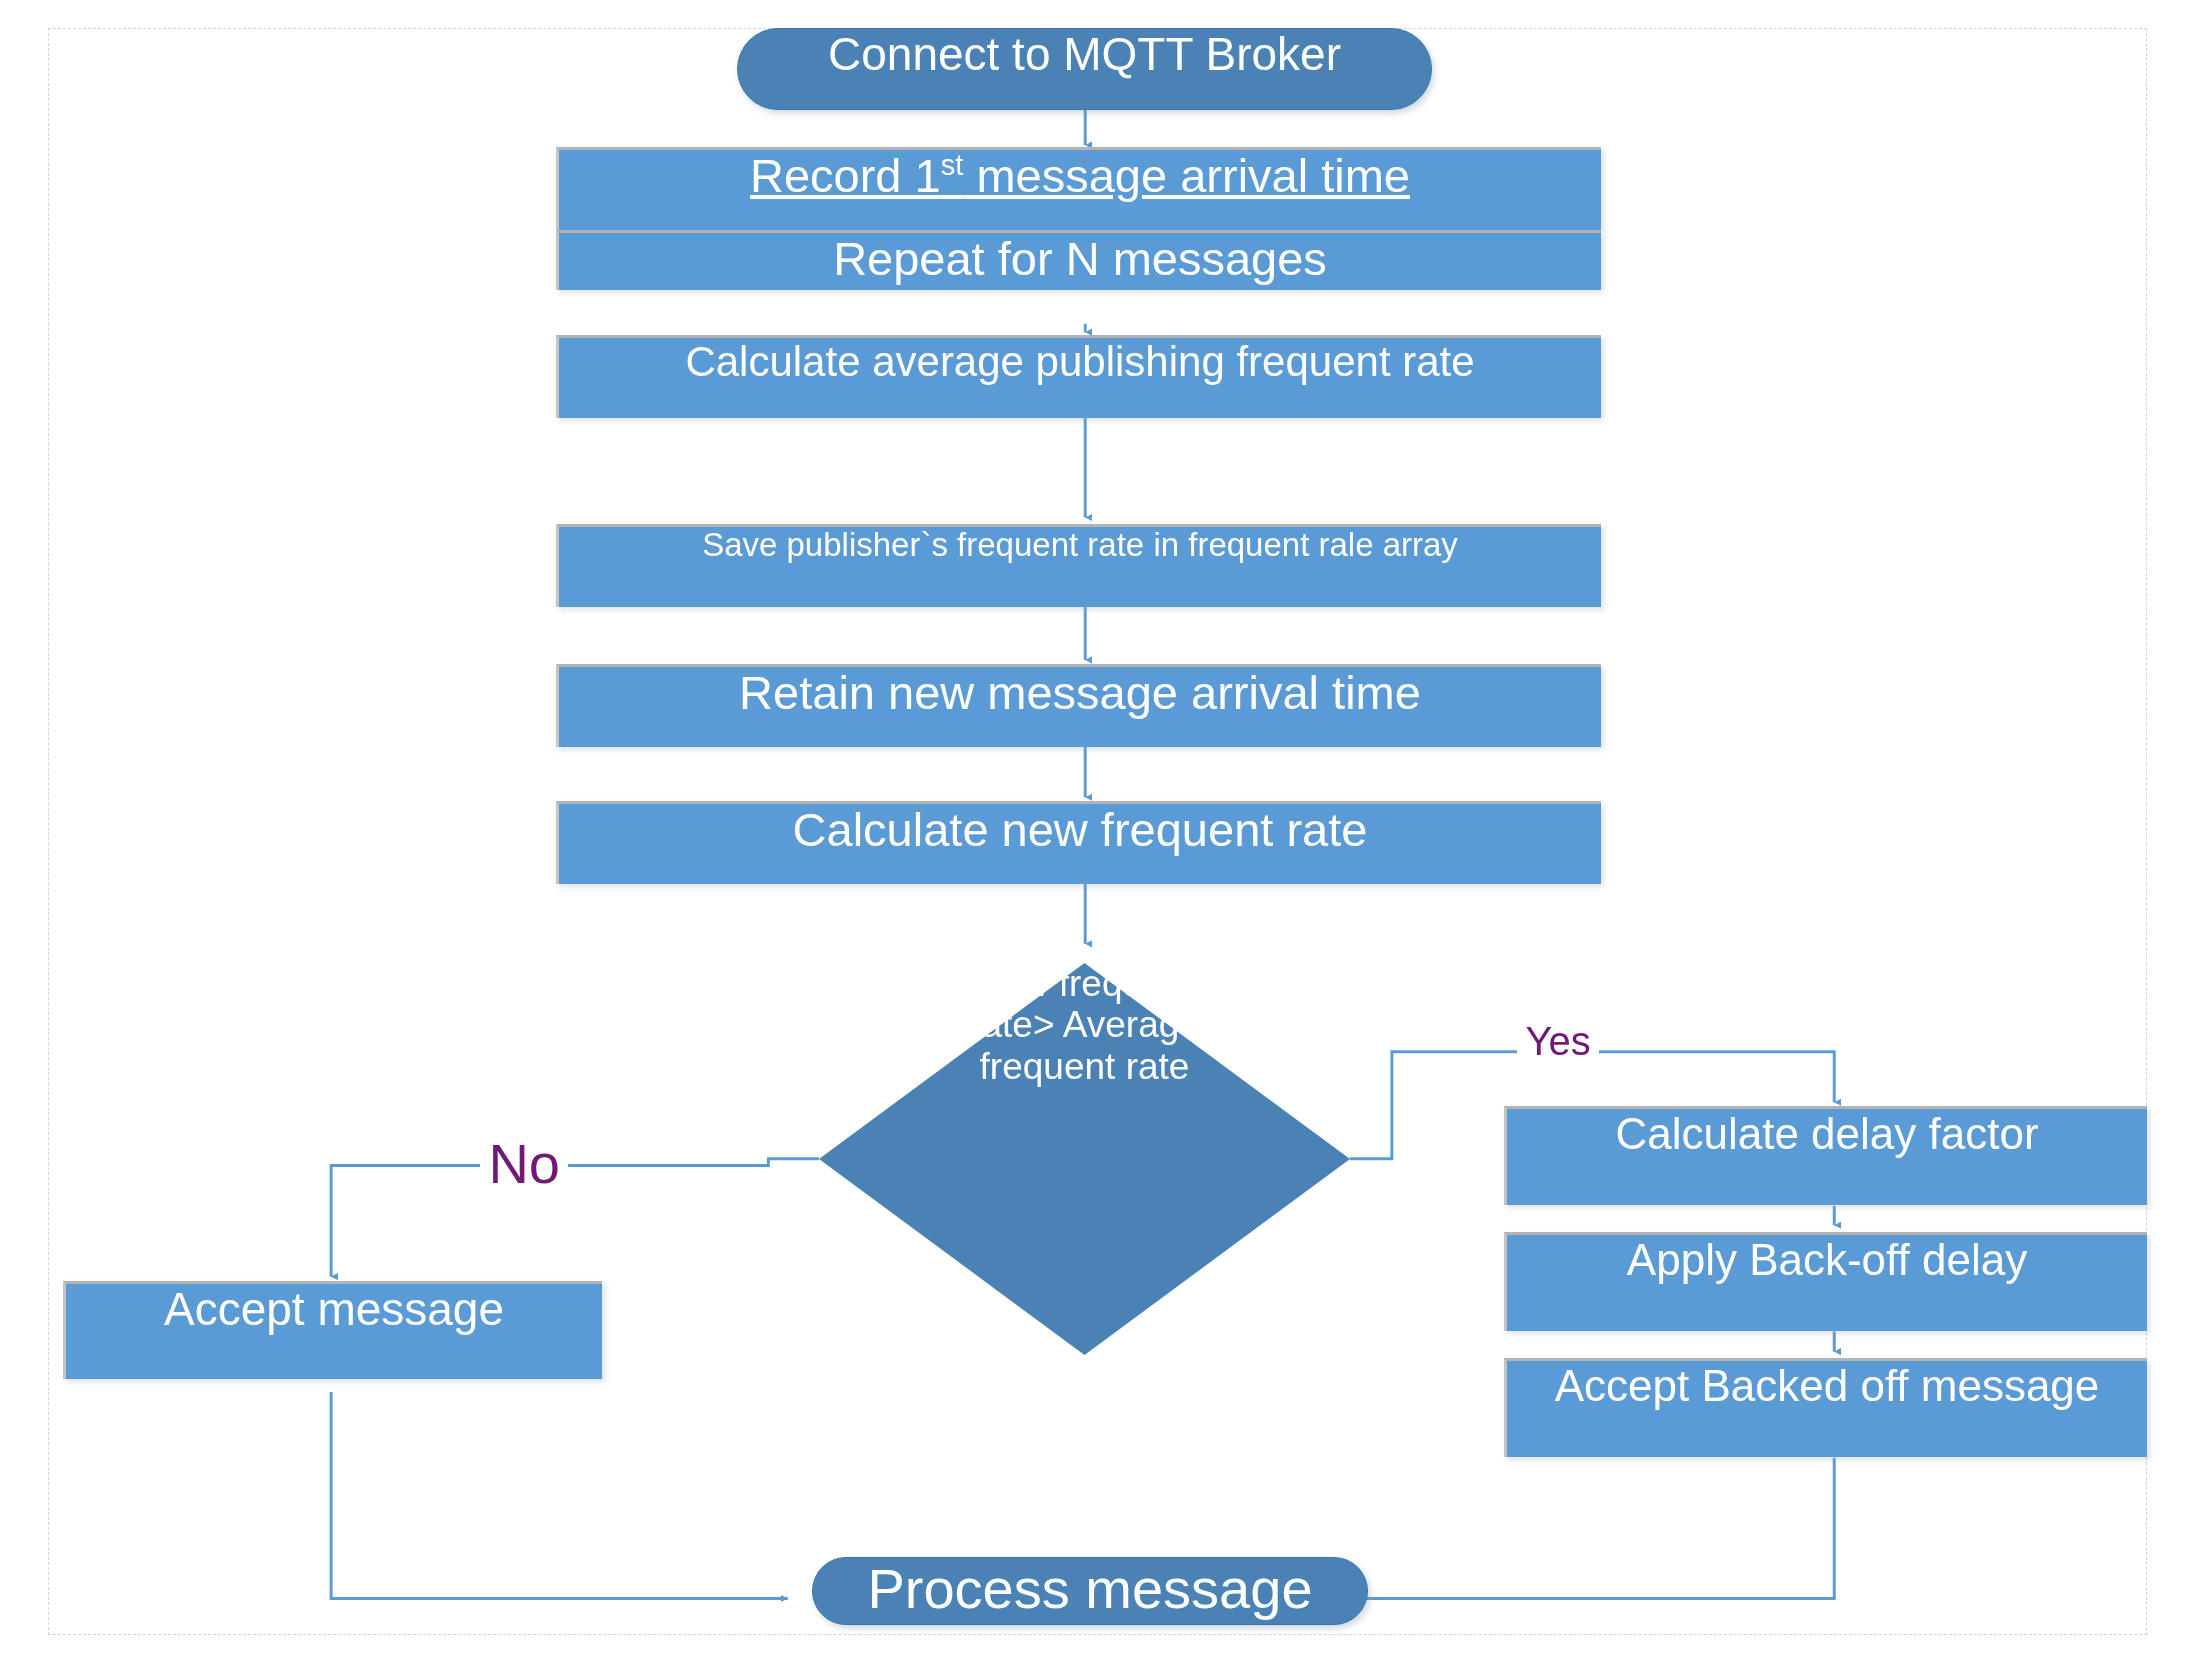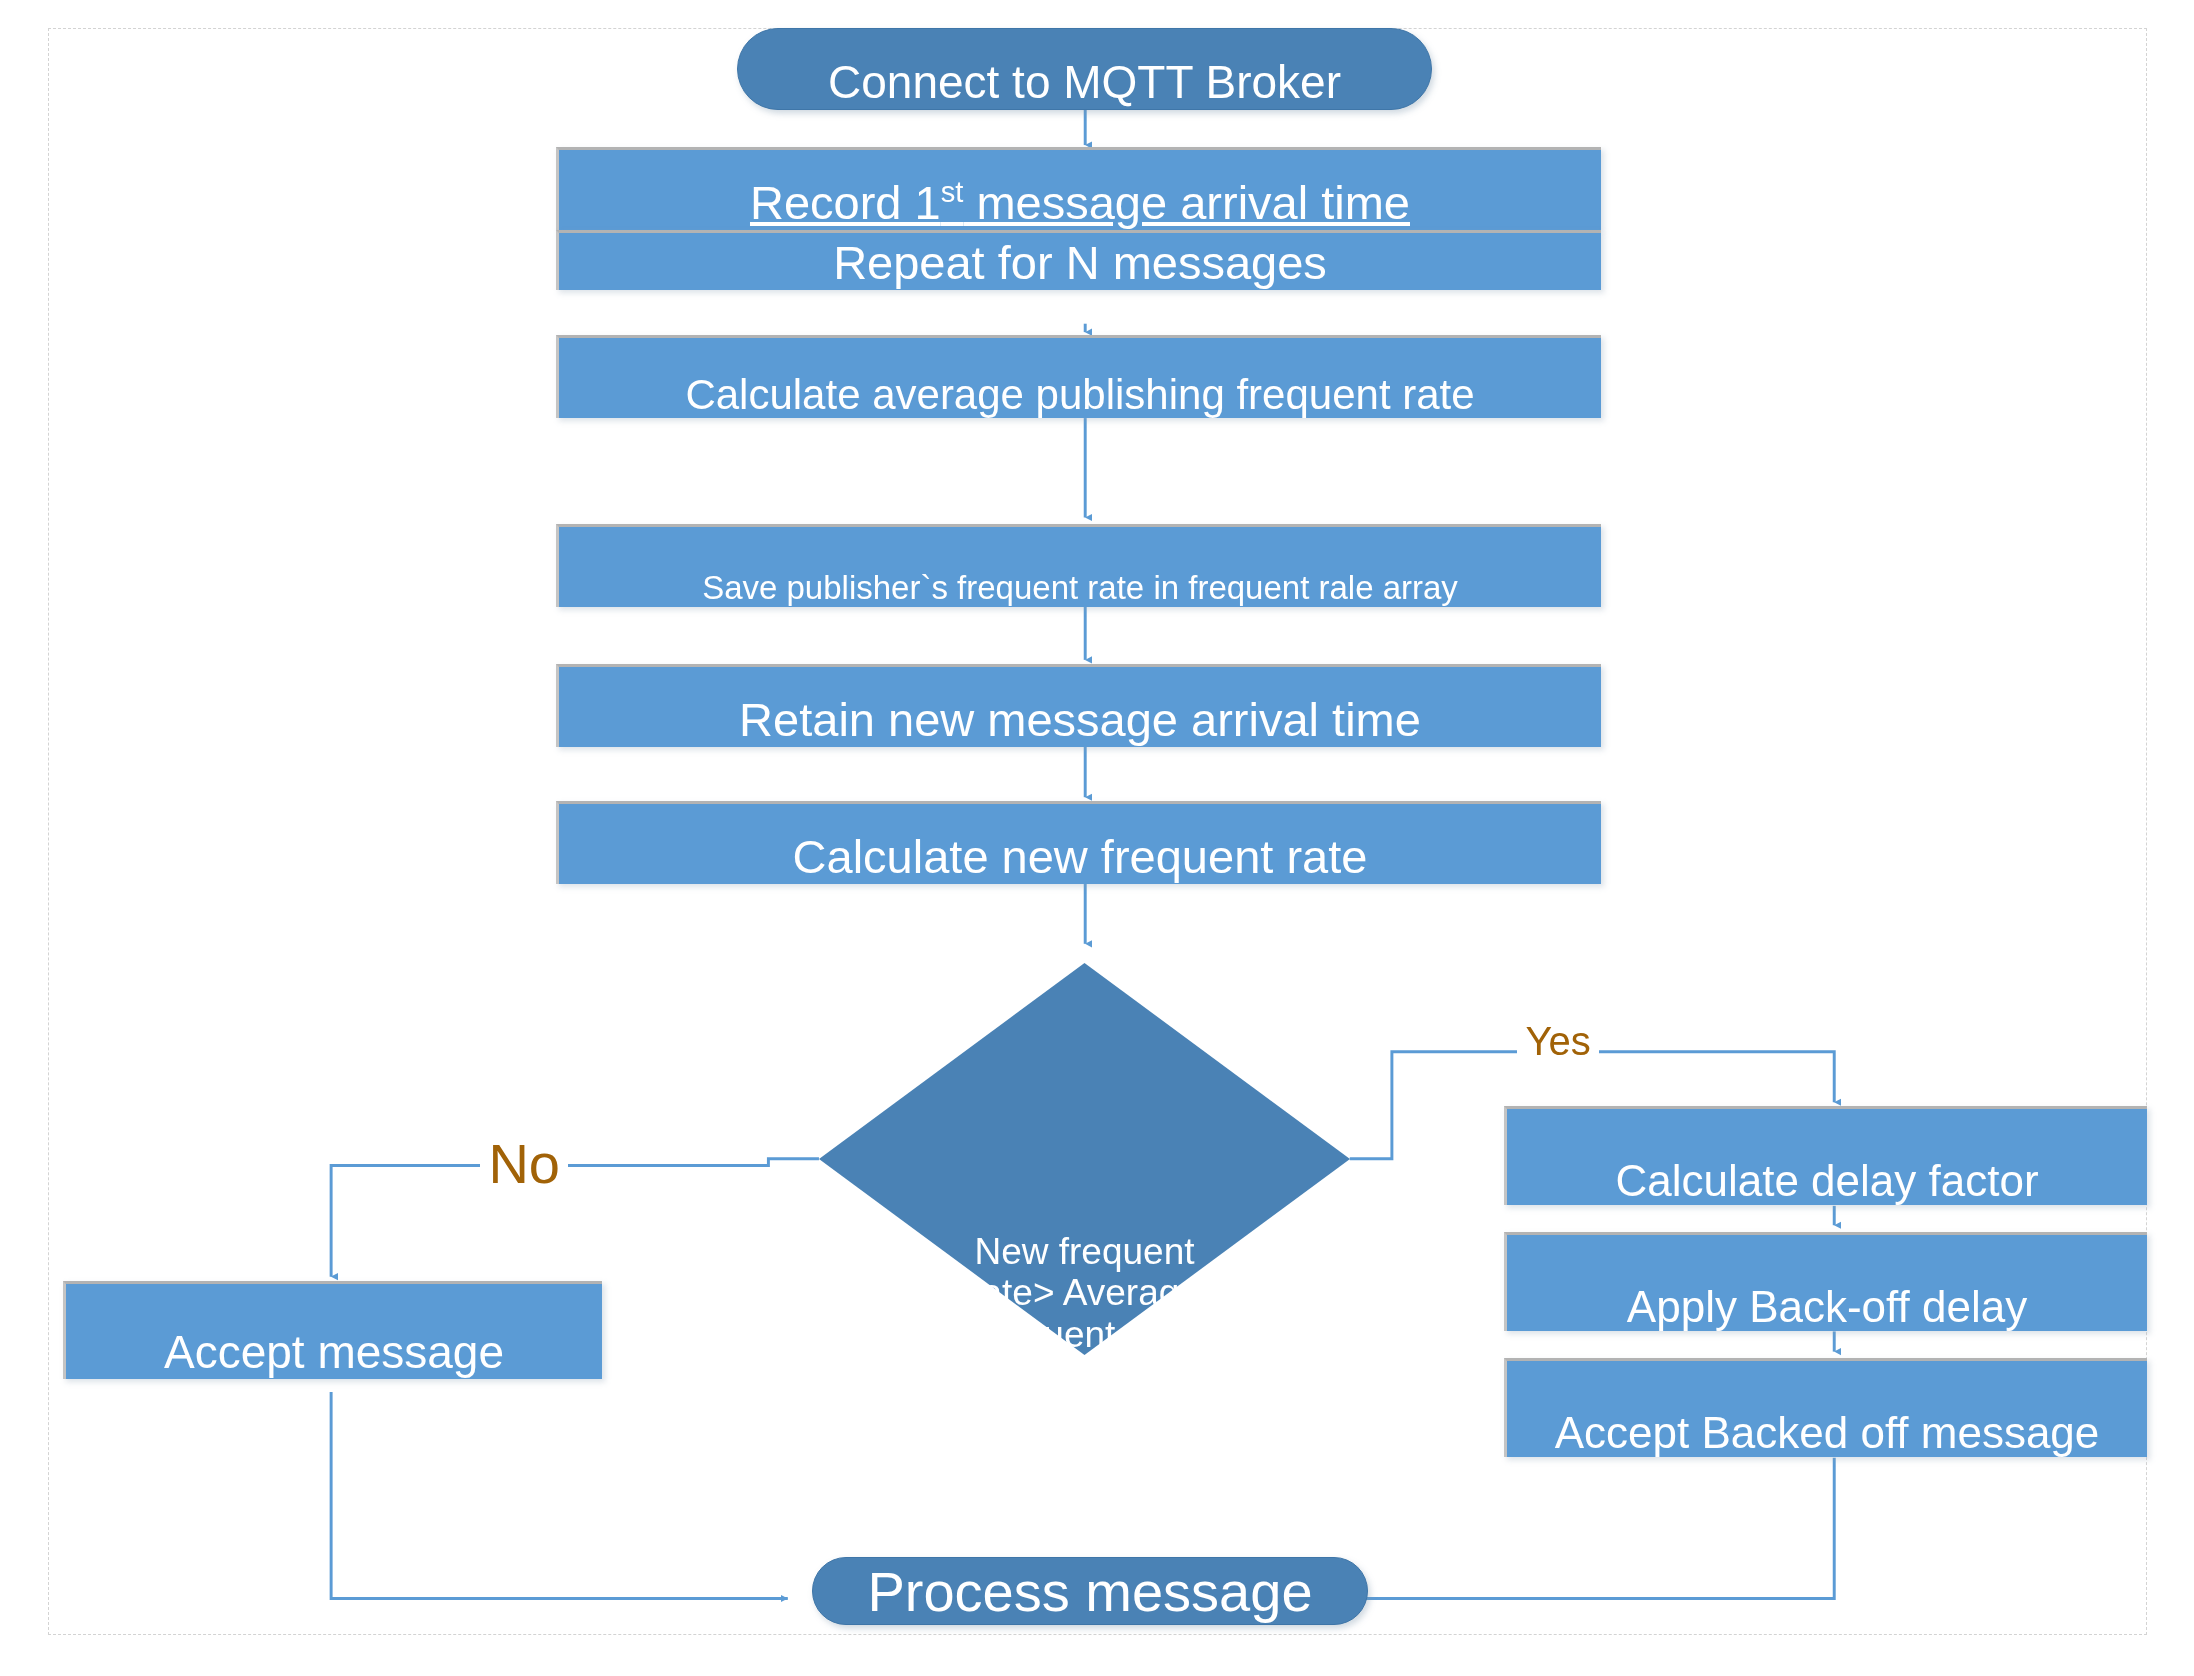--- a/index.html
+++ b/index.html
@@ -34,21 +34,21 @@
     left: 0;
     top: 0;
     width: 2194px;
     height: 1677px;
     overflow: visible;
   }
   .node {
     position: absolute;
     box-sizing: border-box;
     display: flex;
-    align-items: flex-end;
+    align-items: flex-start;
     justify-content: center;
     text-align: center;
     color: #ffffff;
     line-height: 1.12;
     padding: 0 10px;
   }
   .node.process {
     background: #5B9BD5;
     border-top: 3.4px solid #b3b3b3;
     border-left: 3.4px solid #c4c4c4;
@@ -76,21 +76,21 @@
     clip-path: polygon(50% 0%, 100% 50%, 50% 100%, 0% 50%);
     z-index: 0;
   }
   .diamond-label {
     position: relative;
     z-index: 1;
     width: 74%;
   }
   .edge-label {
     position: absolute;
-    color: #a16207;
+    color: #701a75;
     background: #ffffff;
     padding: 0 8.4px;
     white-space: nowrap;
     line-height: 1;
   }
   sup {
     font-size: 0.62em;
     vertical-align: super;
     line-height: 0;
   }

